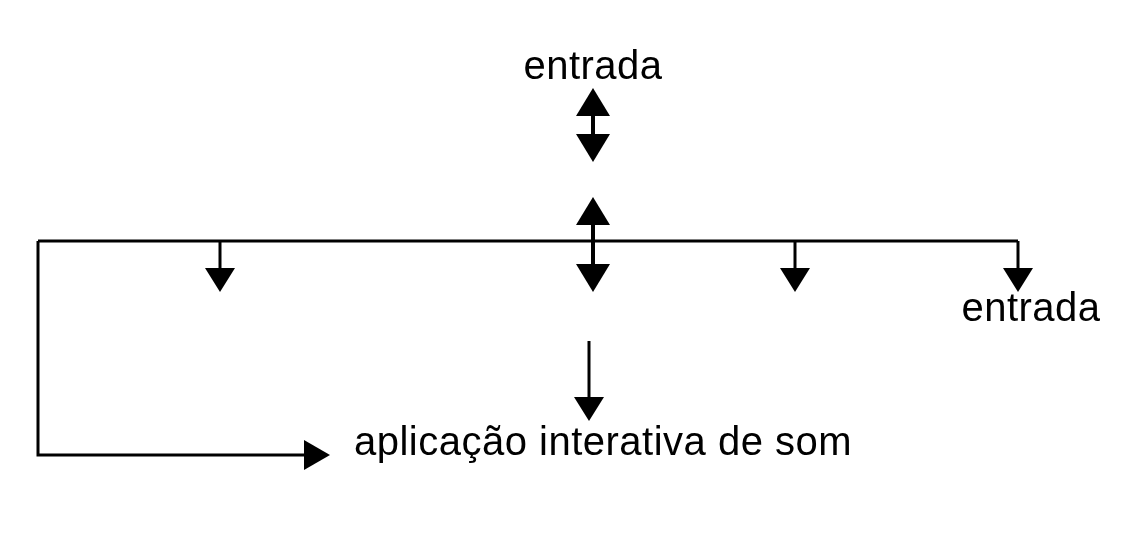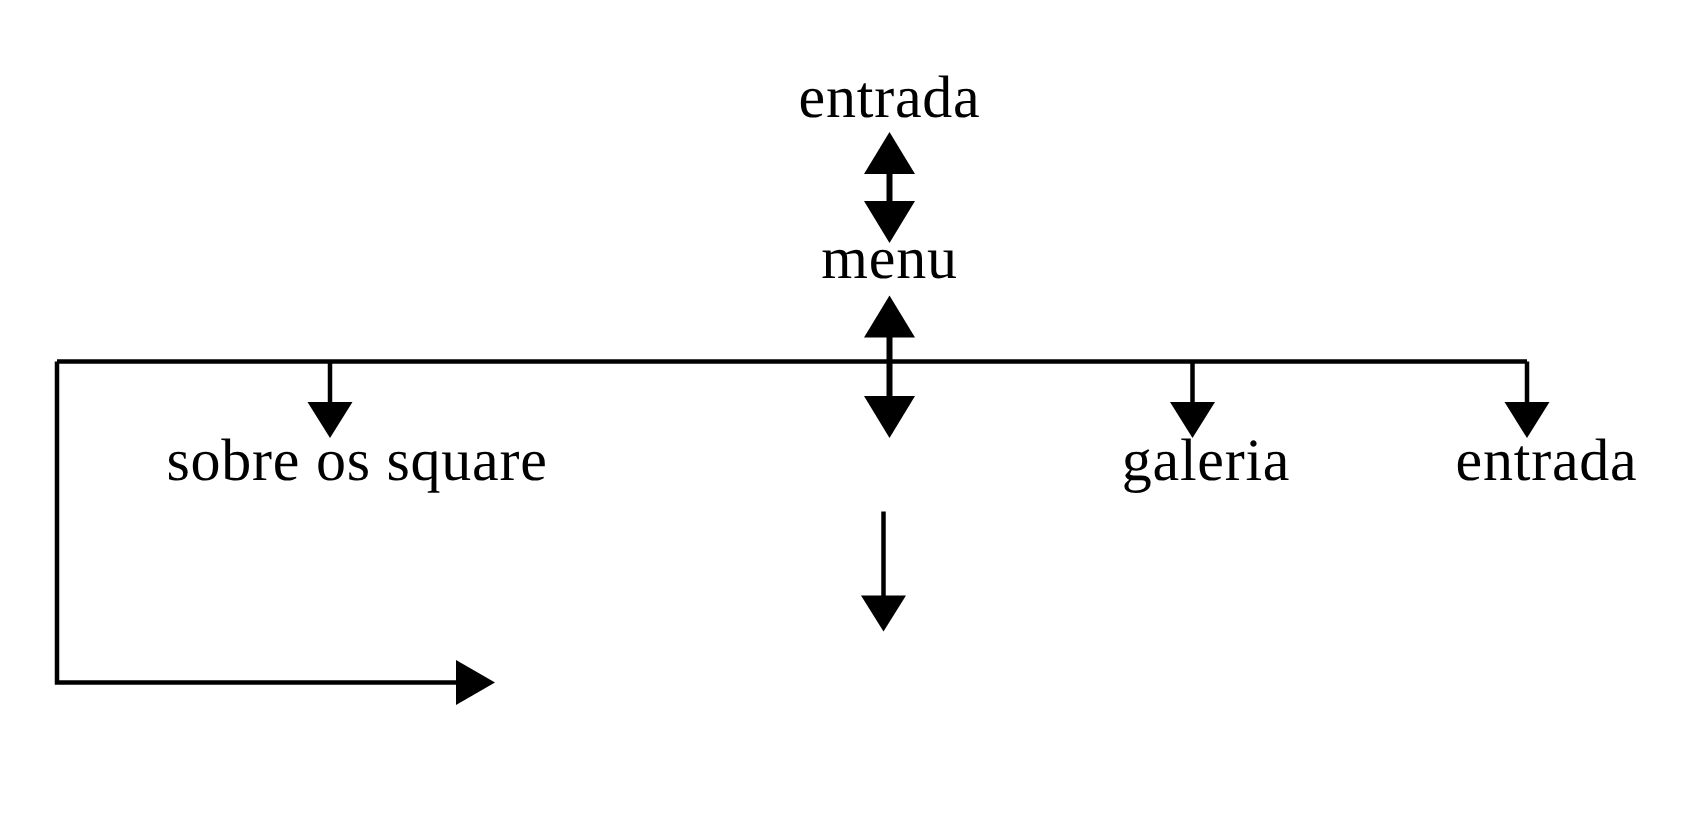--- a/index.html
+++ b/index.html
@@ -6,21 +6,21 @@
     margin: 0;
     padding: 0;
     background: #ffffff;
   }
   .stage {
     position: relative;
     width: 1121px;
     height: 544px;
     background: #ffffff;
     overflow: hidden;
-    font-family: Liberation Serif, serif;
+    font-family: Liberation Sans, sans-serif;
   }
   .diagram-svg {
     position: absolute;
     left: 0;
     top: 0;
   }
   .label {
     position: absolute;
     transform: translateX(-50%);
     white-space: nowrap;
@@ -80,23 +80,21 @@
     </g>
 
     <g>
       <path class="edge-line" d="M38 241 V455 H306" stroke-width="3"></path>
       <polygon class="arrowhead" points="330,455 304,440 304,470"></polygon>
     </g>
   </svg>
 
   <div class="label" style="left:593px; top:45px">entrada</div>
 
-  <div class="label" style="left:593px; top:152px">menu</div>
-
-  <div class="label" style="left:238px; top:287px">sobre os square</div>
 
 
-  <div class="label" style="left:804px; top:287px">galeria</div>
+
 
   <div class="label" style="left:1031px; top:287px">entrada</div>
 
+  <div class="label" style="left:603px; top:421px">aplicação interativa de som</div>
 
 </div>
 
 </body></html>

